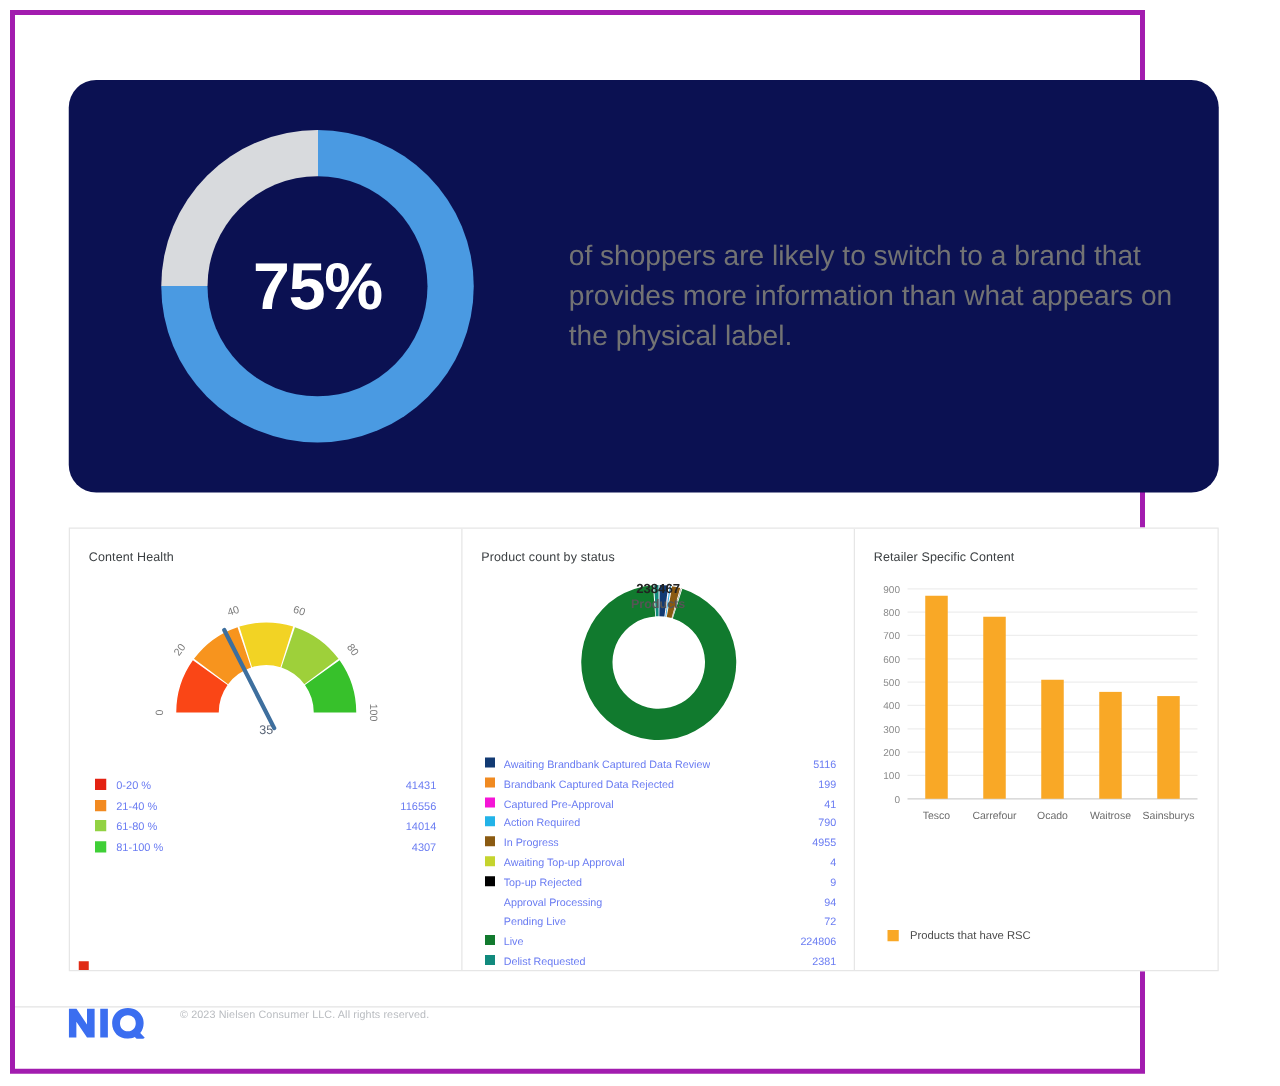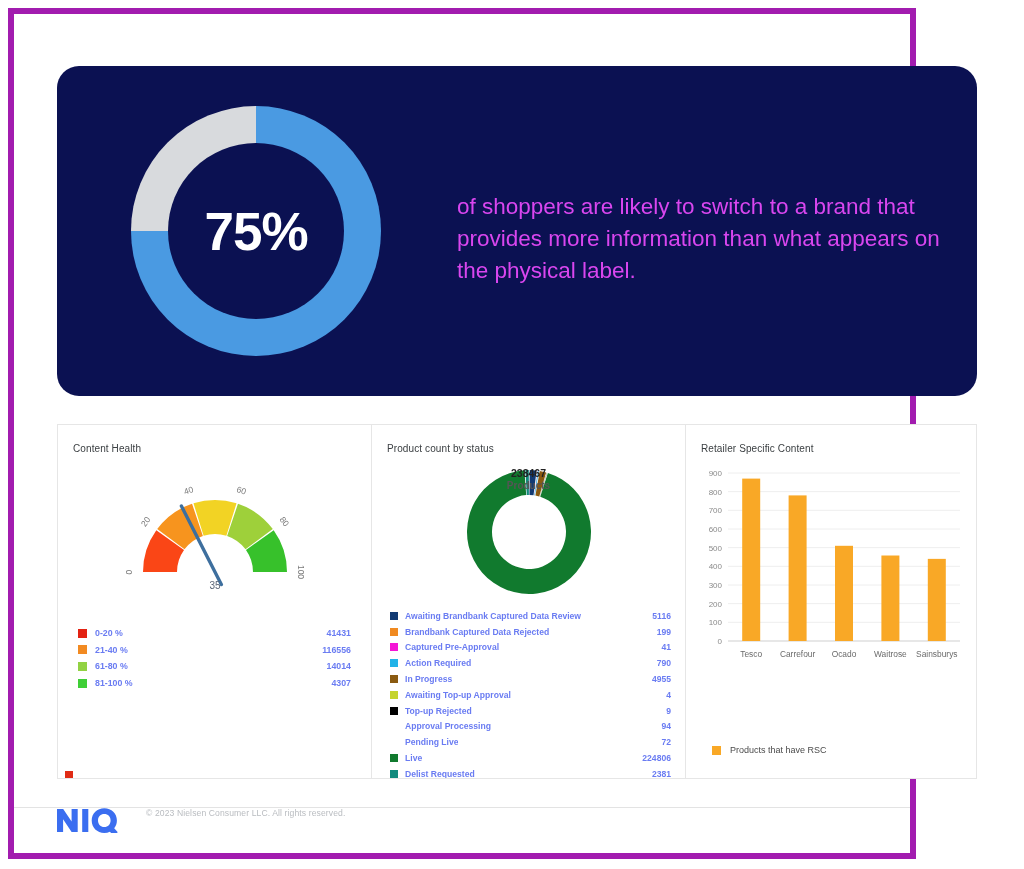--- a/index.html
+++ b/index.html
@@ -9,21 +9,21 @@
   body {
     width: 1024px; height: 869px;
     font-family: "Liberation Sans", sans-serif;
     overflow: hidden;
     position: relative;
   }
   .page {
     position: absolute;
     left: 8px; top: 8px;
     width: 908px; height: 851px;
-    border: 6px solid #a21caf;
+    border: 4px solid #a21caf;
     background: #fff;
     box-sizing: border-box;
   }
 
   
   .hero {
     position: absolute;
     left: 43px; top: 52px;
     width: 920px; height: 330px;
     background: #0b1152;
@@ -61,21 +61,21 @@
   }
   .hero-pct {
     position: relative;
     color: #ffffff;
     font-size: 53px;
     font-weight: bold;
     letter-spacing: -1px;
     line-height: 1;
   }
   .hero-text {
-    color: #d946ef;
+    color: #737373;
     font-size: 22.5px;
     line-height: 1.42;
     margin-left: 48px;
     max-width: 500px;
     font-weight: 400;
     margin-top: 16px;
   }
 
   
   .panels {
@@ -126,24 +126,23 @@
   }
 
   
   .legend {
     position: absolute;
     left: 20px;
     width: calc(100% - 40px);
   }
   .legend-row {
     display: flex;
-    align-items: center;
+    align-items: flex-start;
     height: 16.4px;
     font-size: 8.6px;
-    font-weight: bold;
   }
   .legend-swatch {
     width: 8px; height: 8px;
     flex: none;
     margin-right: 7px;
   }
   .legend-swatch.blank { background: transparent; }
   .legend-label {
     color: #6a7cf2;
     white-space: nowrap;

